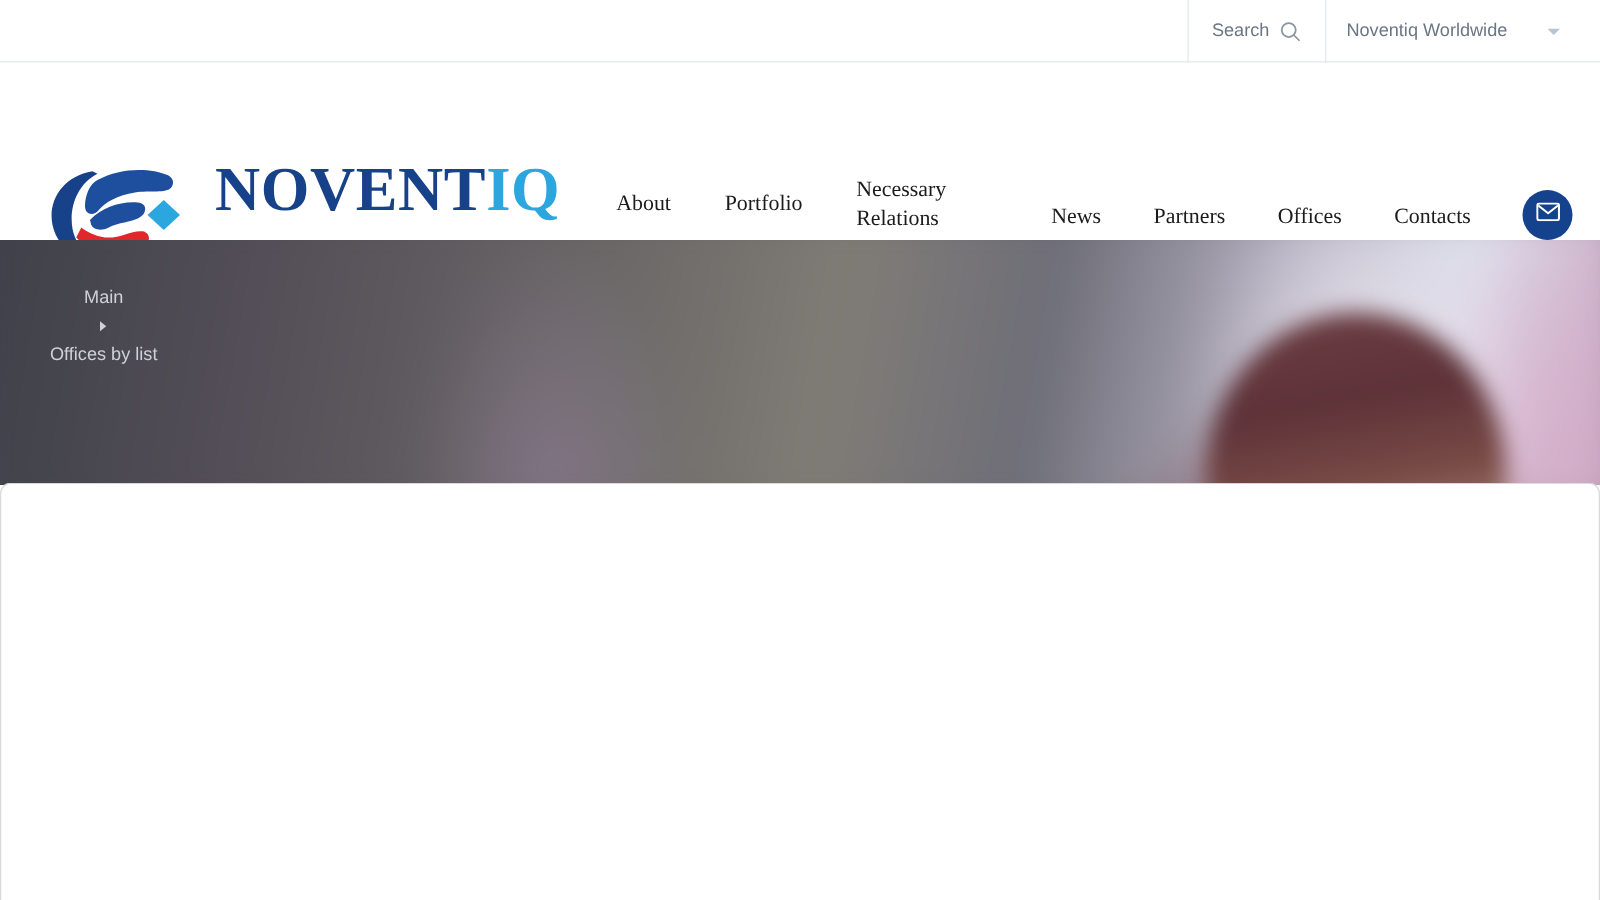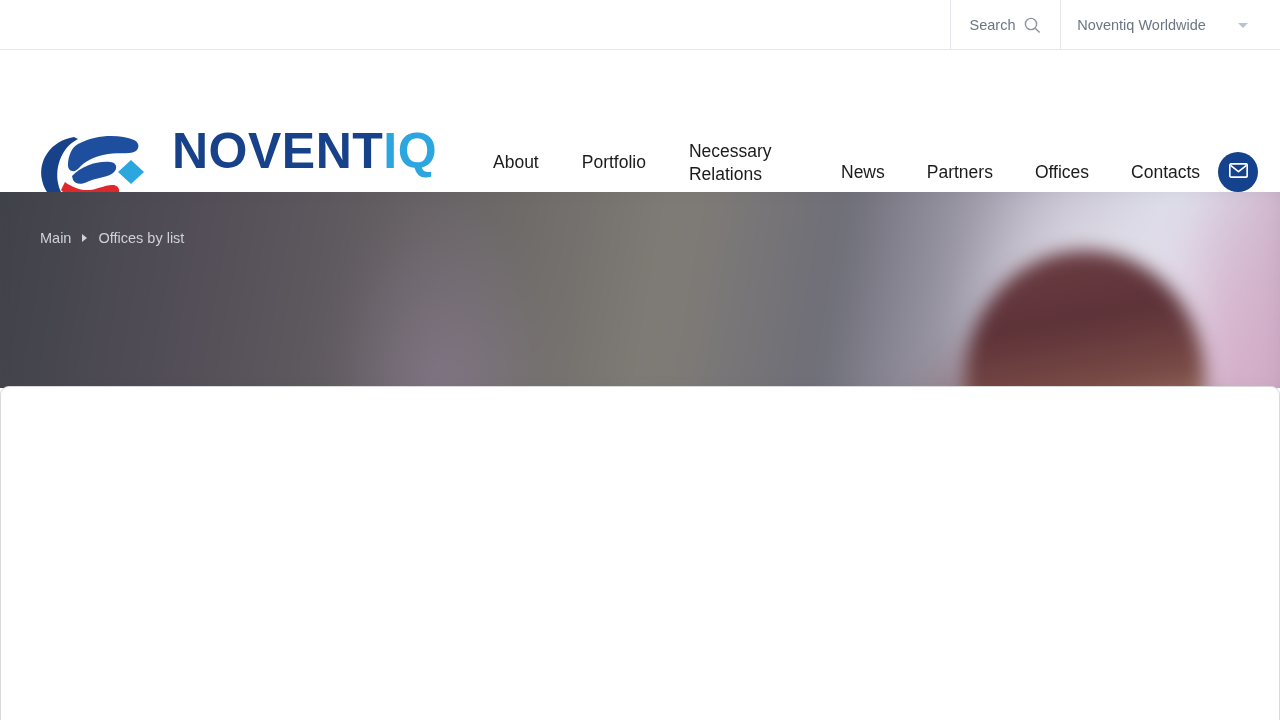--- a/index.html
+++ b/index.html
@@ -38,21 +38,21 @@
     border-left: 5.5px solid transparent;
     border-right: 5.5px solid transparent;
     border-top: 5.5px solid #b9c4d2;
   }
 
   
   .header {
     position: absolute; top: 51px; left: 0;
     width: 1280px; height: 141px;
     background: #ffffff;
-    display: flex; align-items: center;
+    display: flex; align-items: center; font-family: Liberation Serif, serif;
   }
   .logo-block {
     position: absolute; left: 34px; top: 74px;
     width: 445px; height: 92px;
   }
   .logo-mark { position: absolute; left: 0; top: 3px; }
   .logo-word {
     position: absolute; left: 138px; top: 0px;
     font-size: 50px; font-weight: bold; letter-spacing: 0.5px;
     line-height: 52px;
@@ -106,21 +106,21 @@
   .hero-head {
     position: absolute; left: 965px; top: 58px;
     width: 240px; height: 210px;
     border-radius: 50% 50% 44% 44% / 62% 62% 38% 38%;
     background: linear-gradient(170deg, #6e3f45 0%, #5d3238 35%, #784a46 62%, #caa08a 100%);
     filter: blur(9px);
   }
   .breadcrumb {
     position: absolute; left: 40px; top: 230px;
     display: flex; align-items: center; gap: 11px;
-    font-size: 14.5px; color: #cfd2d8; z-index: 4;
+    font-size: 14.5px; color: #cfd2d8; z-index: 4; flex-direction: column;
   }
   .breadcrumb .crumb { cursor: pointer; }
   .breadcrumb .sep {
     width: 0; height: 0;
     border-top: 4px solid transparent;
     border-bottom: 4px solid transparent;
     border-left: 5px solid #cfd2d8;
   }
 
   

